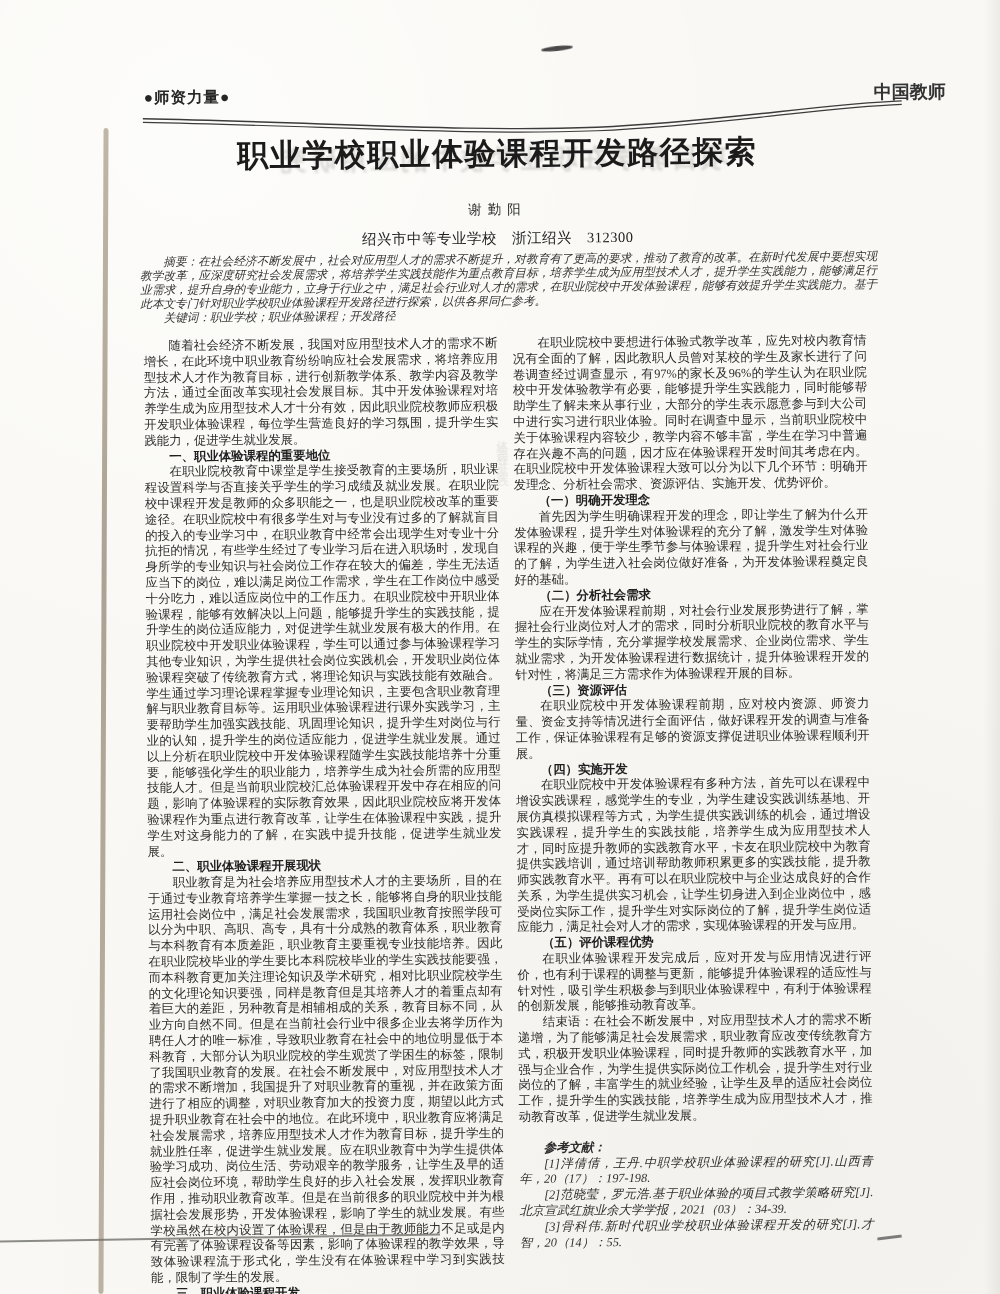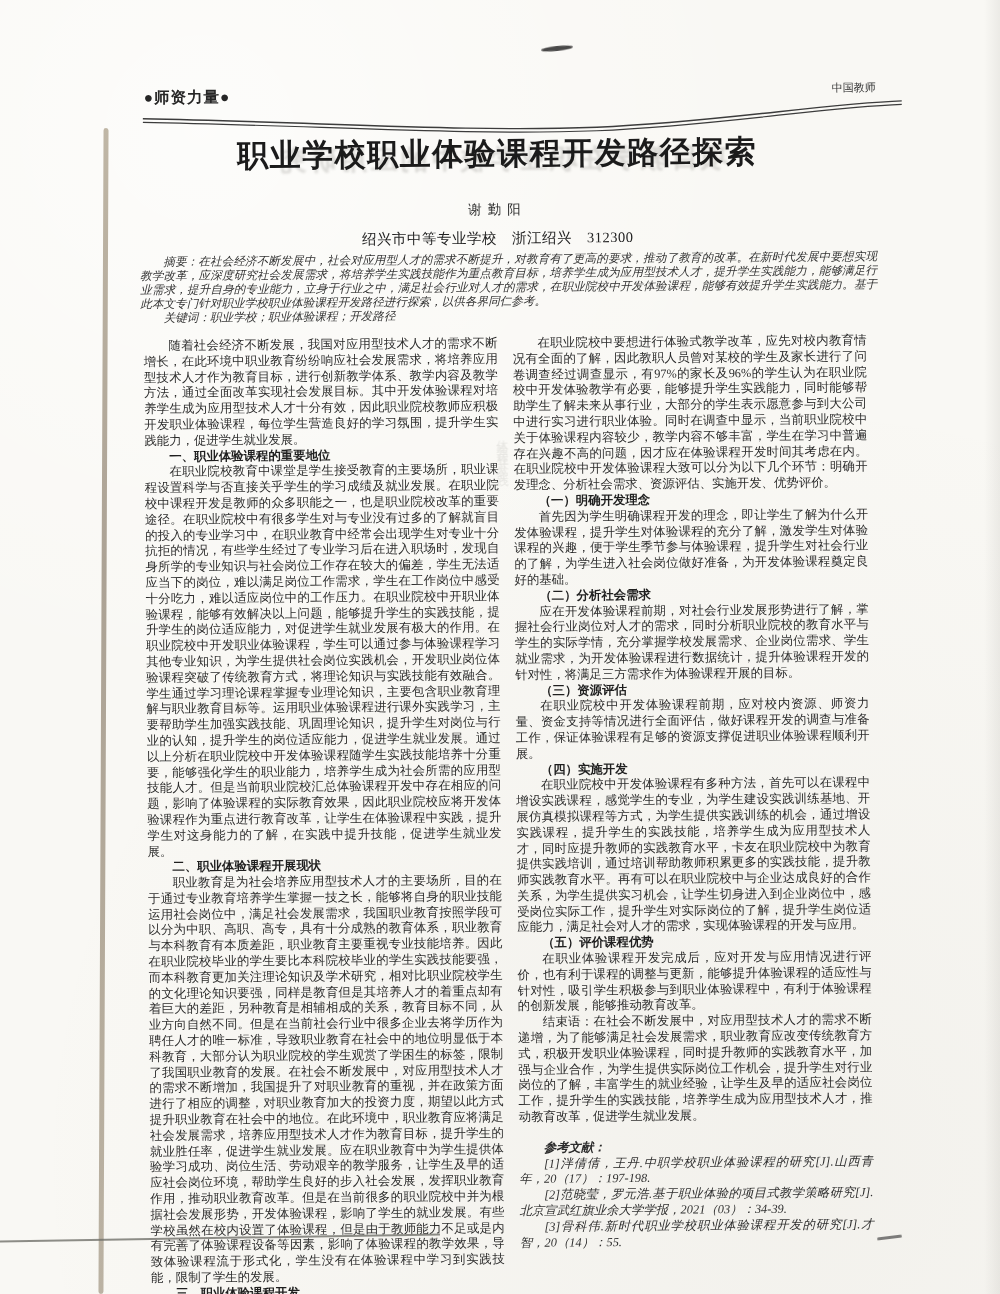--- a/index.html
+++ b/index.html
@@ -14,21 +14,21 @@
   .content{position:absolute;left:0;top:0;width:1000px;height:1294px;transform:rotate(-0.45deg);transform-origin:50% 40%;}
 
   .spine-line{position:absolute;left:101px;top:128px;width:5px;height:1166px;border-radius:3px;
     background:linear-gradient(to bottom,#b5aa97,#9e9384 38%,#a89d8b 70%,#b0a695);opacity:.85;transform:rotate(.25deg);}
   .edge-shade{position:absolute;right:0;top:0;width:16px;height:100%;background:linear-gradient(to right,rgba(60,55,45,0),rgba(60,55,45,.07));}
   .smudge-top{position:absolute;left:541px;top:46px;width:32px;height:5px;background:#1e1e1e;border-radius:50%;opacity:.8;transform:rotate(-6deg);filter:blur(.4px);}
   .bottom-edge{position:absolute;left:-8px;top:1237px;width:448px;height:2px;background:#70706a;opacity:.8;transform:rotate(-0.9deg);}
   .bottom-dash{position:absolute;left:877px;top:1236px;width:25px;height:3px;background:#3d3d3d;border-radius:2px;opacity:.65;transform:rotate(-7deg);filter:blur(.3px);}
 
   .header-left{position:absolute;left:147px;top:85px;font-size:15.5px;font-weight:bold;color:#262626;letter-spacing:1px;}
-  .header-right{position:absolute;left:835px;top:83px;font-size:11px;color:#333;}
+  .header-right{position:absolute;left:877px;top:83px;font-size:18px;color:#333;font-weight:bold;}
   svg.rules{position:absolute;left:0;top:0;pointer-events:none;}
 
   .ghost-title{position:absolute;left:140px;top:141px;width:730px;text-align:center;
     font-size:27px;font-weight:bold;letter-spacing:3px;color:#8d8b86;opacity:.30;
     transform:scaleX(-1);filter:blur(1.1px);white-space:nowrap;}
   .gutter-ghost{position:absolute;left:494px;top:430px;writing-mode:vertical-rl;
     font-size:12px;color:#8a8a85;opacity:.16;letter-spacing:5px;filter:blur(.6px);}
 
   .title{position:absolute;left:100px;top:133px;width:800px;text-align:center;
     font-size:31px;font-weight:bold;color:#1b1b1b;letter-spacing:1.5px;}

